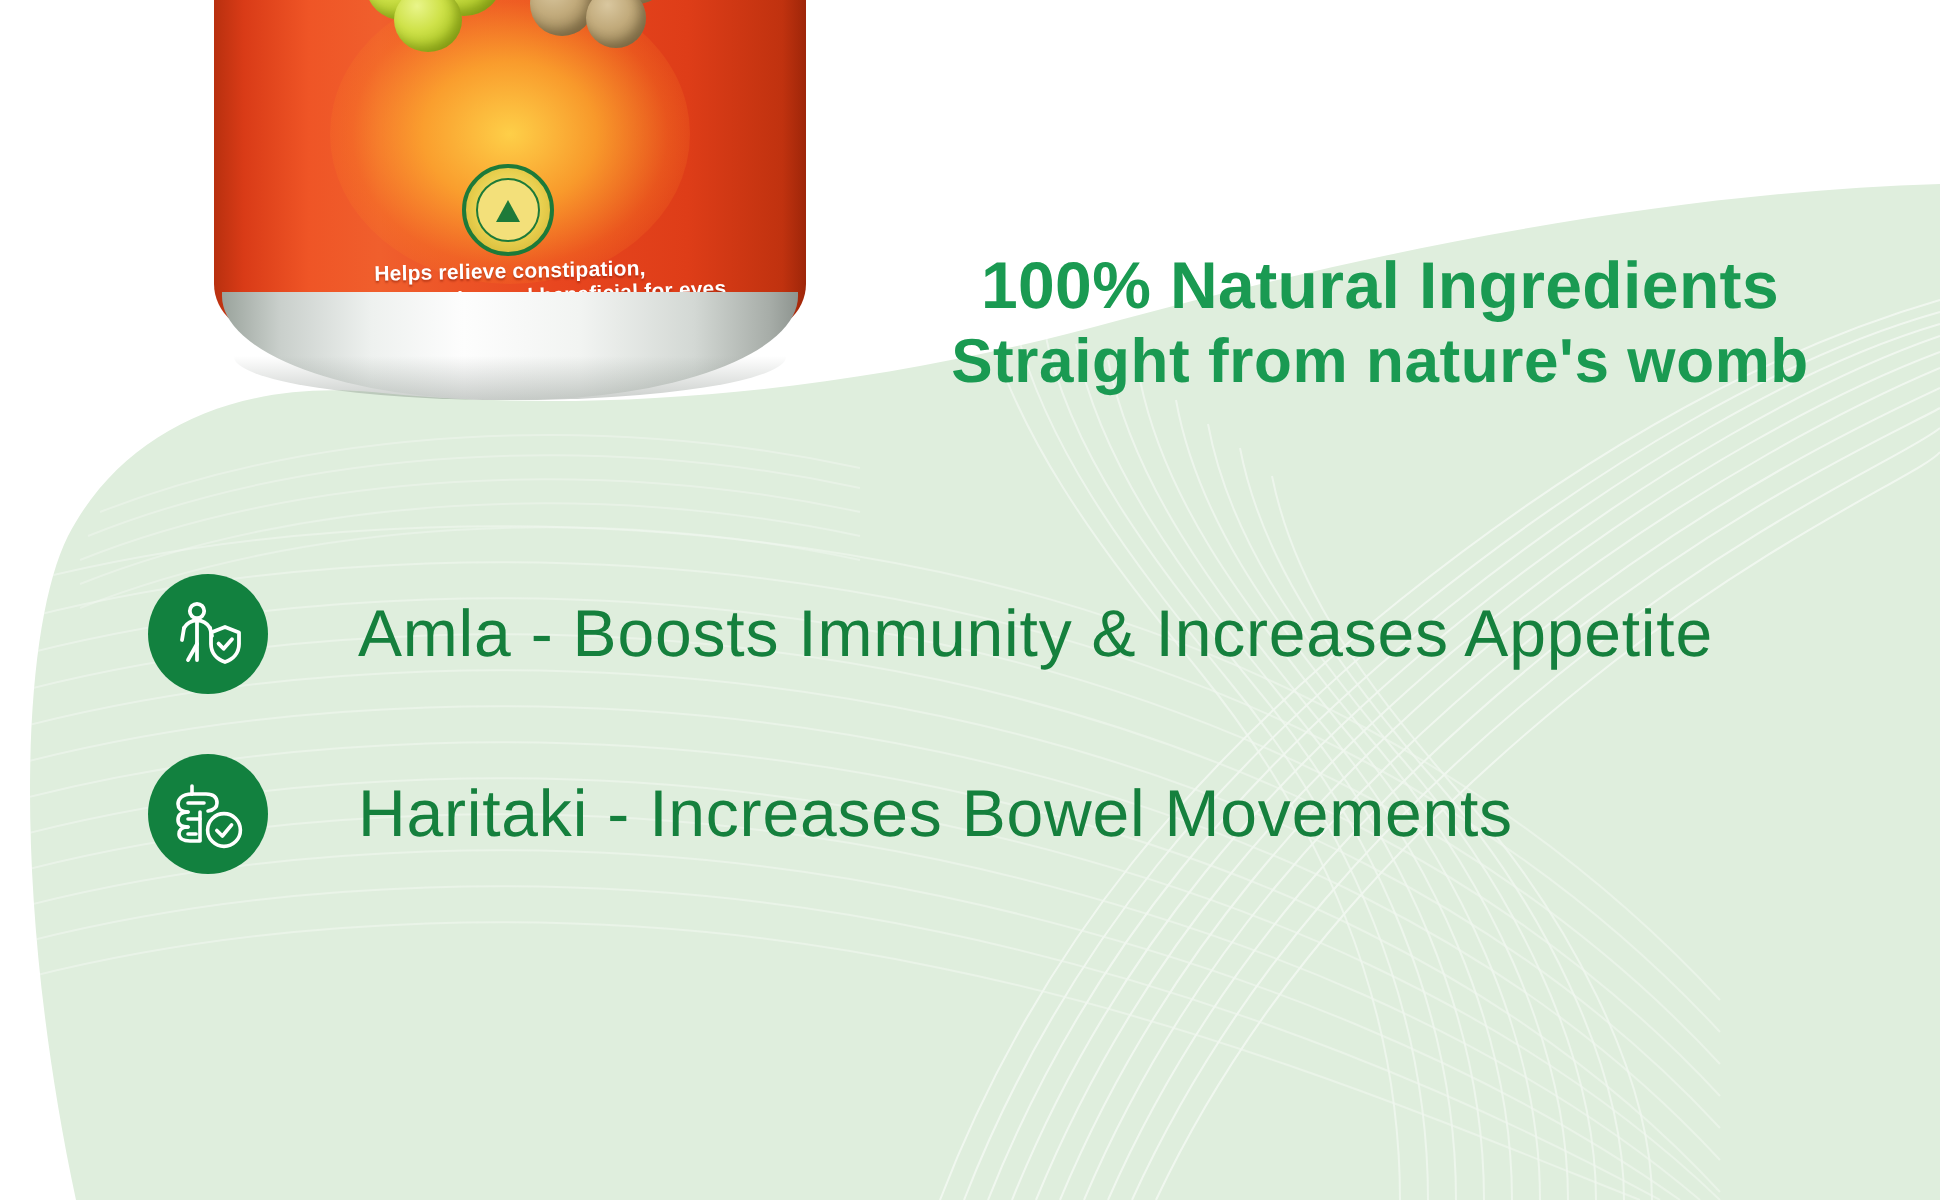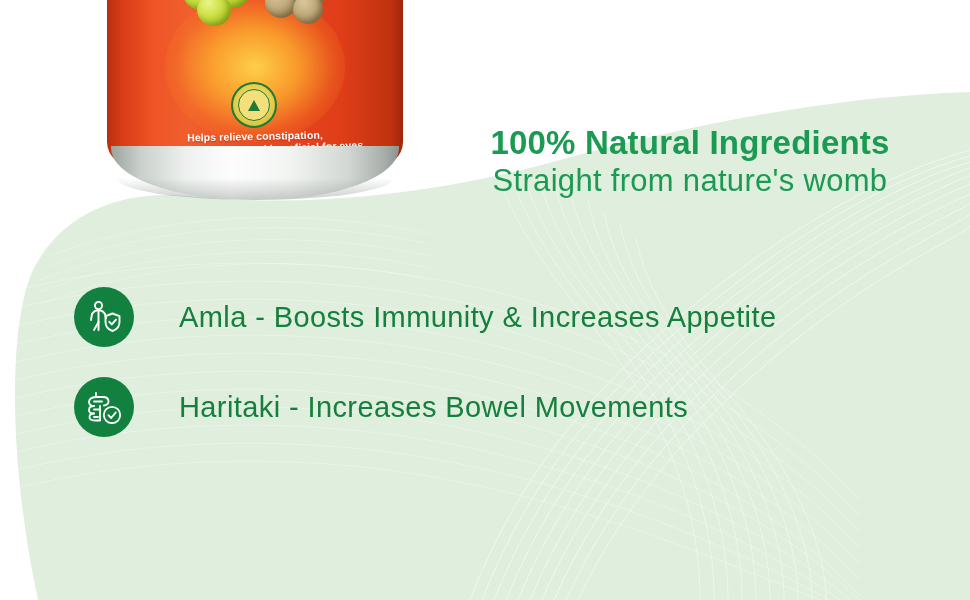--- a/index.html
+++ b/index.html
@@ -168,21 +168,21 @@
     font-size: 33px;
     line-height: 38px;
     font-weight: bold;
     letter-spacing: 0.2px;
   }
   .headline .h2 {
     display: block;
     color: #1a9a52;
     font-size: 31px;
     line-height: 38px;
-    font-weight: normal;
+    font-weight: bold;
     letter-spacing: 0.3px;
   }
 
   
   .rows {
     position: absolute;
     left: 74px;
     top: 272px;
     width: 880px;
   }
@@ -197,21 +197,21 @@
     min-width: 60px;
     border-radius: 50%;
     background: #12813f;
     display: flex;
     align-items: center;
     justify-content: center;
   }
   .row-text {
     margin-left: 45px;
     color: #15803d;
-    font-size: 29px;
+    font-size: 33px;
     line-height: 34px;
     letter-spacing: 0.4px;
     white-space: nowrap;
   }
 </style>
 </head>
 <body>
 
 <div id="stage">
 

